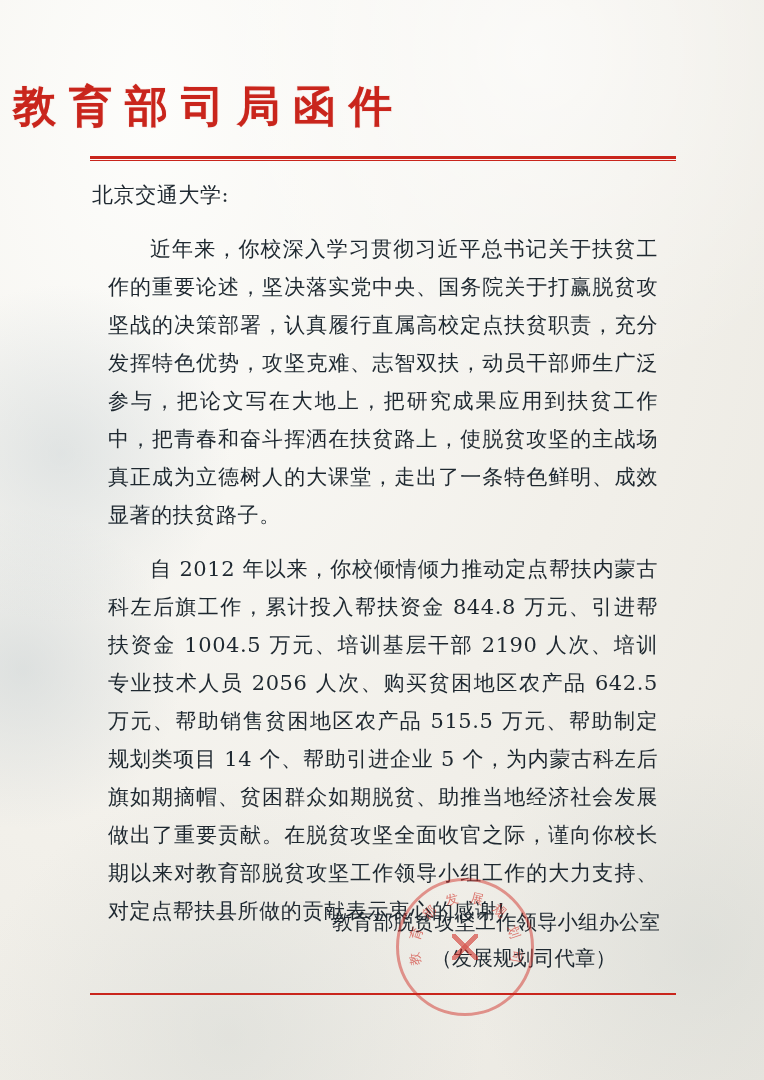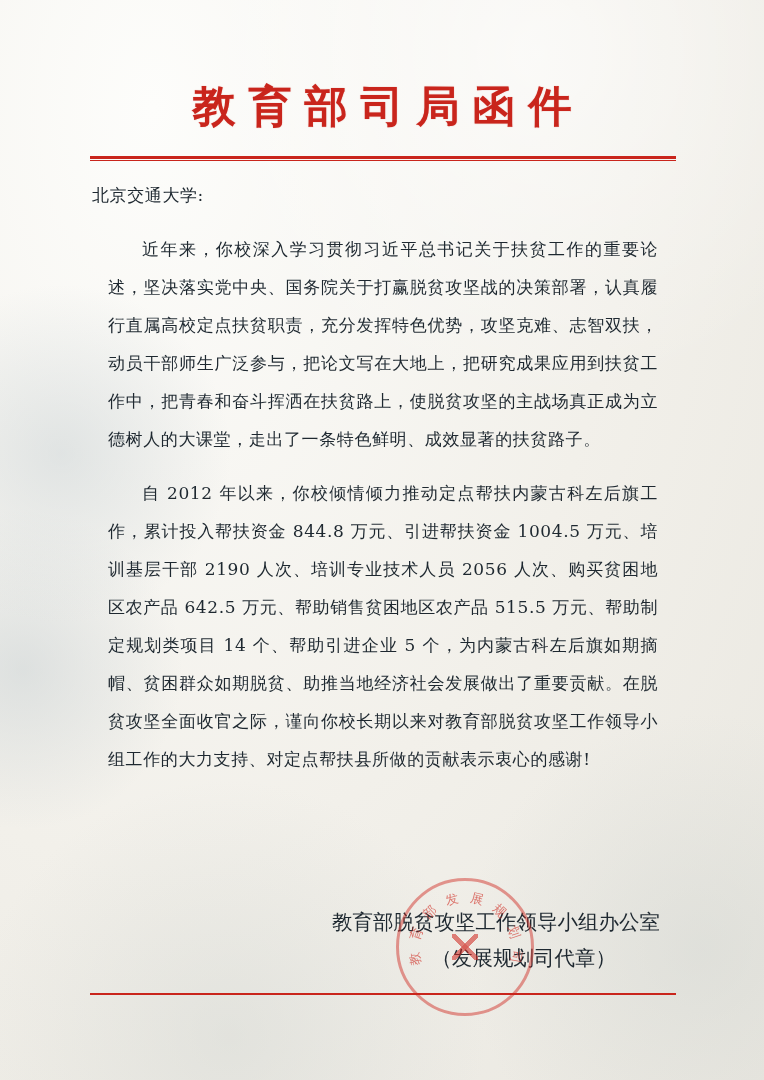--- a/index.html
+++ b/index.html
@@ -35,21 +35,21 @@
       radial-gradient(circle at 92% 88%, rgba(208,212,208,0.45) 0%, rgba(208,212,208,0) 20%),
       radial-gradient(circle at 70% 5%, rgba(255,255,255,0.6) 0%, rgba(255,255,255,0) 30%),
       radial-gradient(circle at 30% 96%, rgba(206,210,206,0.4) 0%, rgba(206,210,206,0) 22%);
   }
 
   .title {
     position: absolute;
     top: 78px;
     left: 0;
     right: 0;
-    text-align: center;
+    text-align: left;
     color: #c9251c;
     font-family: "DejaVu Serif", serif;
     font-weight: bold;
     font-size: 43px;
     letter-spacing: 13px;
     text-indent: 13px;
     text-shadow: 0 0 1px rgba(201,37,28,0.5);
   }
 
   .rule-top {
@@ -77,21 +77,21 @@
     height: 2px;
     background: #c9251c;
   }
 
   .body {
     position: absolute;
     left: 92px;
     right: 90px;
     top: 176px;
     color: #1e2830;
-    font-size: 17px;
+    font-size: 21px;
     line-height: 38px;
     letter-spacing: 0.6px;
     text-align: justify;
     font-family: "DejaVu Serif", "Liberation Serif", serif;
   }
 
   .salutation {
     margin-bottom: 2px;
   }
 

